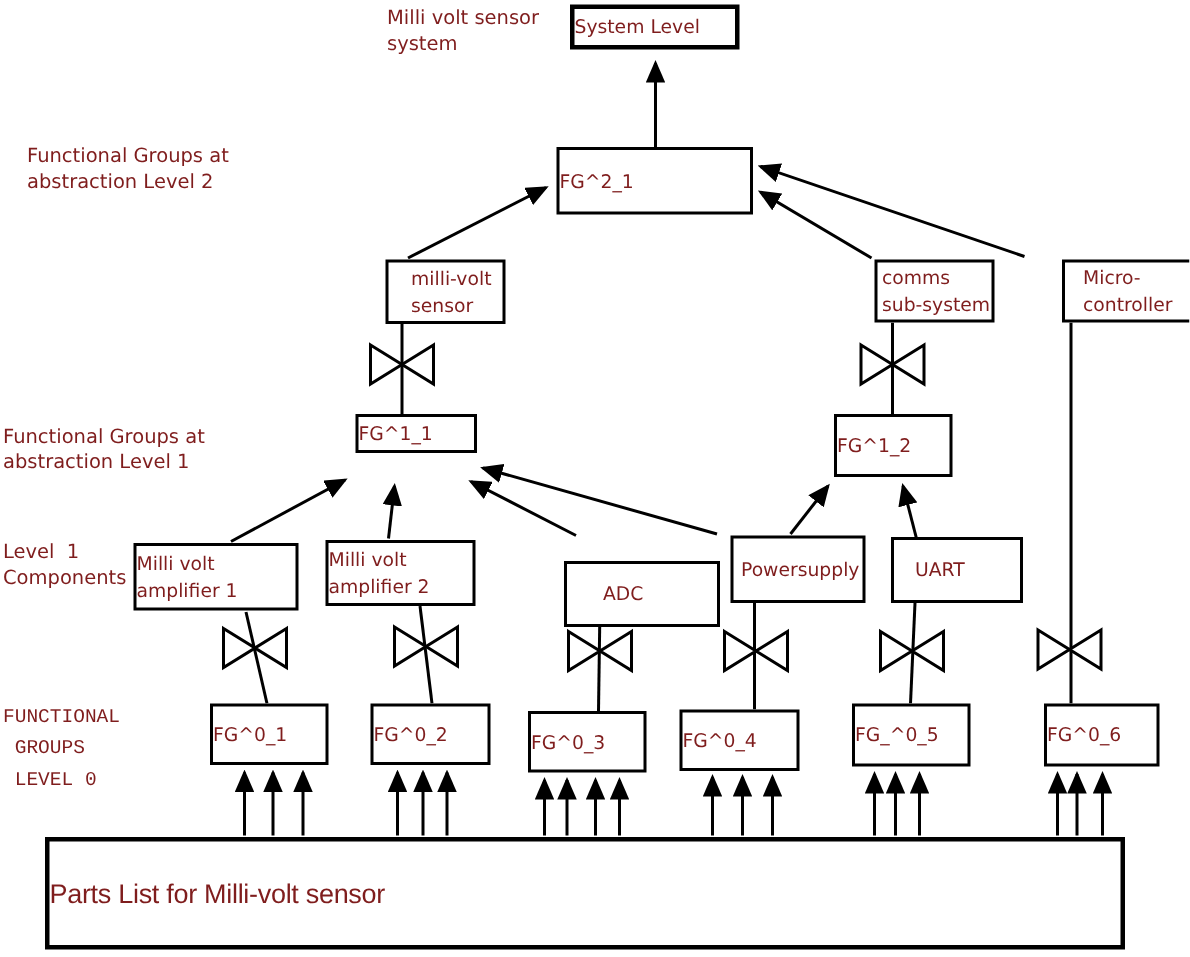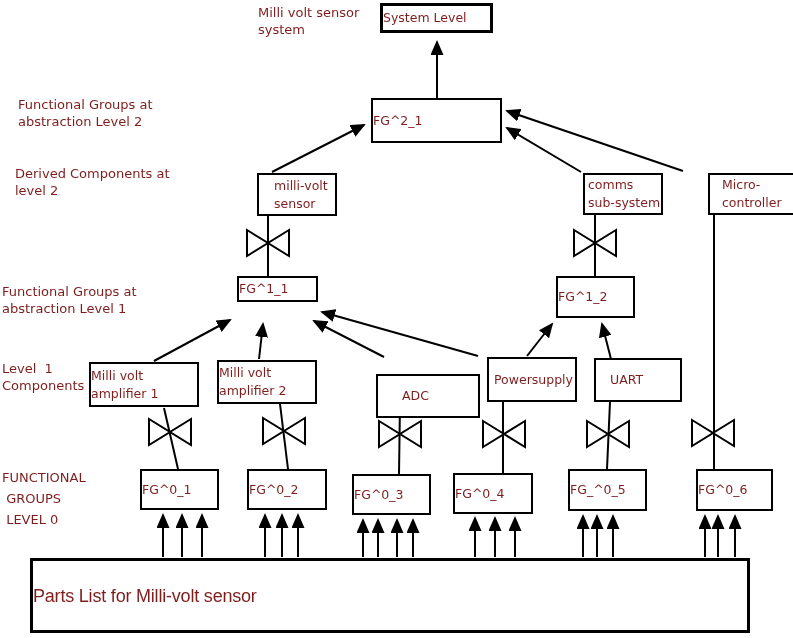--- a/index.html
+++ b/index.html
@@ -11,21 +11,21 @@
     position:absolute;border:2px solid #000;background:#fff;
     box-sizing:border-box;display:flex;flex-direction:column;justify-content:center;
     font-size:12.5px;line-height:18px;
   }
   .box.thick{border-width:3px;}
   .box .t{white-space:pre;}
   .box.al{text-align:left;margin-left:29px;}
   .label{
     position:absolute;font-size:13px;line-height:17px;white-space:pre;
   }
-  .label.caps{line-height:21px;}
+  .label.caps{line-height:21px;font-family:Liberation Mono, monospace;}
   svg{position:absolute;left:0;top:0;pointer-events:none;}
   .partsfont{font-family:Liberation Sans, sans-serif;font-size:18px;letter-spacing:-0.2px;}
 </style>
 </head>
 <body>
 
 <div id="stage">
 
   <svg width="793" height="638" viewBox="0 0 793 638">
     <defs>
@@ -97,22 +97,20 @@
         <path d="M587,421 L608,434 L587,447 Z M629,421 L608,434 L629,447 Z"></path>
         <path d="M692,420 L713,433 L692,446 Z M734,420 L713,433 L734,446 Z"></path>
       </g>
     </g>
   </svg>
 
   <div class="label" style="left:258px;top:4px">Milli volt sensor
 system</div>
   <div class="label" style="left:18px;top:96px">Functional Groups at
 abstraction Level 2</div>
-  <div class="label" style="left:15px;top:165px">Derived Components at
-level 2</div>
   <div class="label" style="left:2px;top:283px">Functional Groups at
 abstraction Level 1</div>
   <div class="label" style="left:2px;top:360px">Level  1
 Components</div>
   <div class="label caps" style="left:2px;top:467px">FUNCTIONAL
  GROUPS
  LEVEL 0</div>
 
   <div class="box thick" style="left:380px;top:3px;width:113px;height:30px">
     <span class="t">System Level</span>

